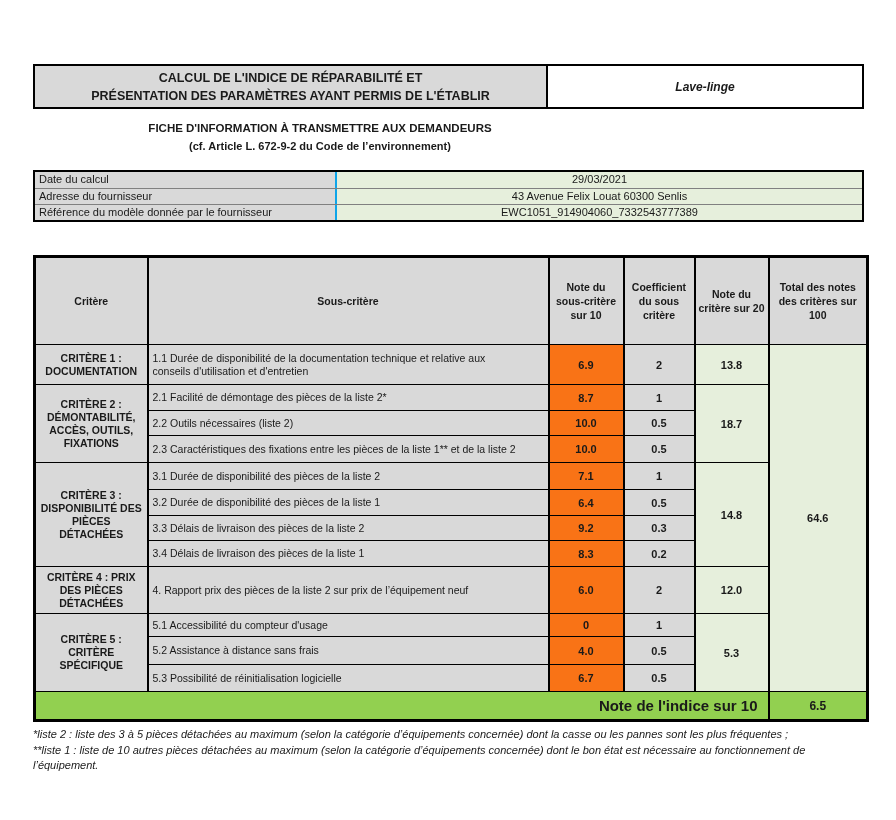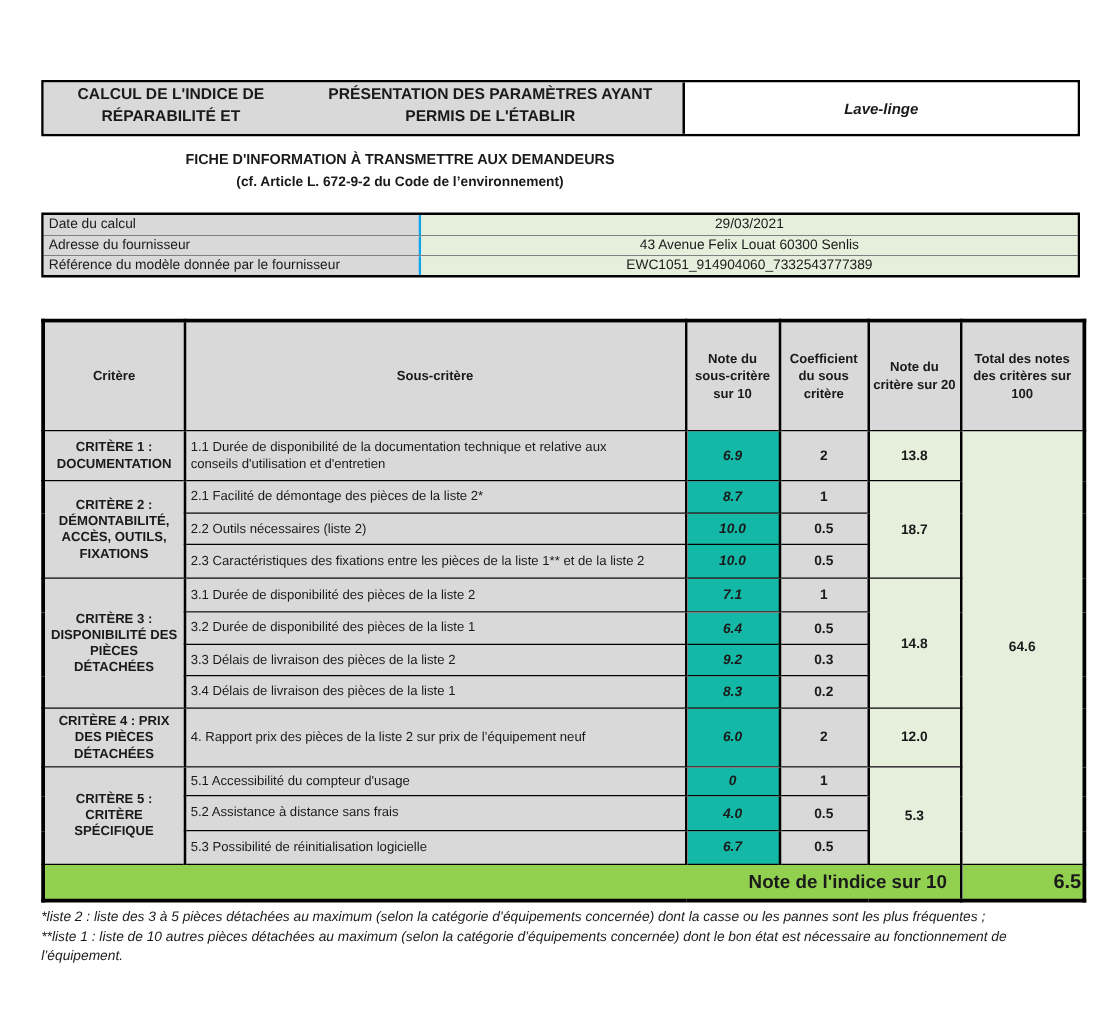--- a/index.html
+++ b/index.html
@@ -8,21 +8,21 @@
     width:896px; height:820px; background:#ffffff;
     font-family:"Liberation Sans", sans-serif; color:#1a1a1a;
     position:relative; overflow:hidden;
   }
   .abs { position:absolute; }
 
   
   #title-box { left:33px; top:64px; width:831px; height:45px; display:flex; border:2px solid #000; }
   .title-left {
     width:513px; background:#d9d9d9; border-right:2px solid #000;
-    display:flex; justify-content:center; text-align:center;
+    display:flex; flex-direction:column; justify-content:center; text-align:center;
     font-weight:bold; font-size:12.5px; line-height:18px;
   }
   .title-right {
     flex:1; background:#fff; display:flex; align-items:center; justify-content:center;
     font-weight:bold; font-style:italic; font-size:12px;
   }
 
   
   #subtitle { left:33px; top:122px; width:574px; text-align:center; }
   #subtitle .l1 { font-weight:bold; font-size:11.5px; }
@@ -47,31 +47,31 @@
     border-left:2px solid #000; border-right:2px solid #000;
     border-top:1px solid #000; border-bottom:1px solid #000;
     overflow:hidden;
   }
   #main-table th {
     background:#d9d9d9; font-size:10.5px; font-weight:bold; height:88px;
     padding:0 2px; line-height:14px;
   }
   td.crit { background:#d9d9d9; font-weight:bold; font-size:10.5px; text-align:center; padding:0 3px; line-height:13px; }
   td.sub  { background:#d9d9d9; font-size:10.5px; text-align:left; padding:0 22px 0 4px; line-height:13px; }
-  td.n10  { background:#14b8a6; font-weight:bold; text-align:center; font-size:11px;font-style:italic; }
+  td.n10  { background:#f97316; font-weight:bold; text-align:center; font-size:11px; }
   td.coef { background:#d9d9d9; font-weight:bold; text-align:center; font-size:11px; }
   td.n20  { background:#e6efdc; font-weight:bold; text-align:center; font-size:11px; }
   td.tot  { background:#e6efdc; font-weight:bold; text-align:center; font-size:11px; }
   tr.bt > td { border-top:2px solid #000; }
   td.band-label {
     background:#92d050; text-align:right; font-weight:bold; font-size:15px;
     padding-right:10px; border-top:3px solid #000;
   }
   td.band-value {
-    background:#92d050; text-align:right; font-weight:bold; font-size:16px;
+    background:#92d050; text-align:center; font-weight:bold; font-size:12px;
     border-top:3px solid #000;
   }
 
   
   #footnotes { left:33px; top:727px; width:815px; font-style:italic; font-size:11px; line-height:15.5px; }
   #footnotes .fn { margin:0 0 0 0; }
 </style>
 </head>
 <body>
 

